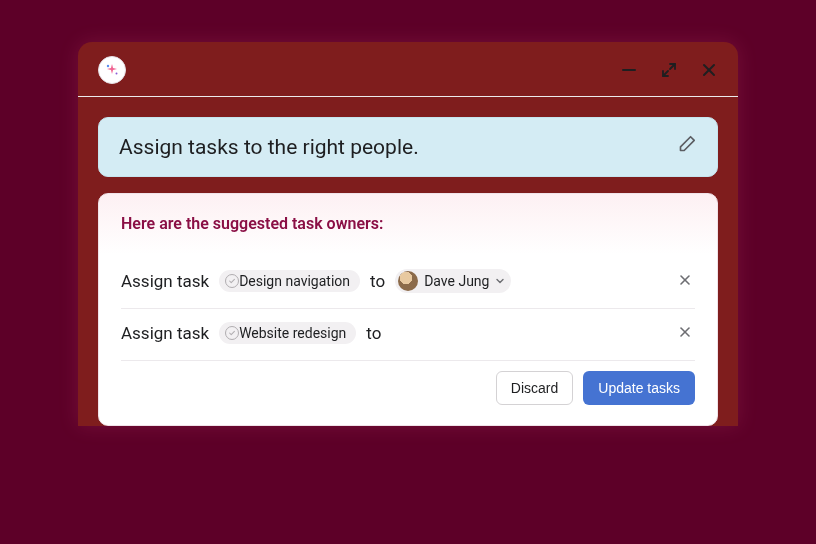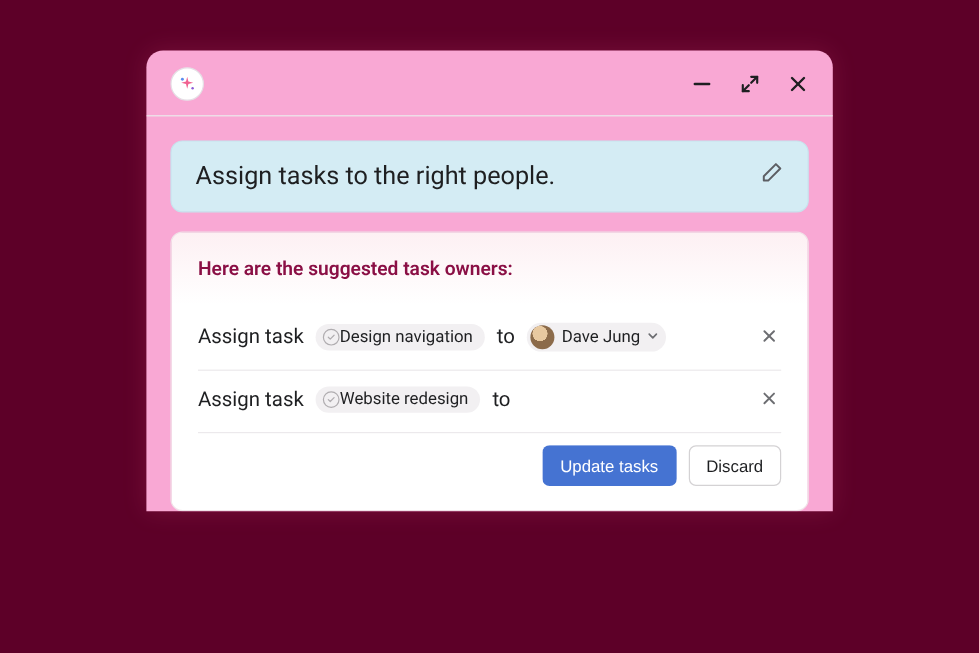--- a/index.html
+++ b/index.html
@@ -8,22 +8,22 @@
       height: 544px;
       background: #5d0028;
       font-family: -apple-system, BlinkMacSystemFont, "Segoe UI", Roboto, sans-serif;
       display: flex;
       align-items: flex-start;
       justify-content: center;
       padding-top: 42px;
       overflow: hidden;
     }
     .dialog {
-      width: 572px;
-      background: #f9a8d4;
+      width: 660px;
+      background: #7f1d1d;
       border-radius: 14px 14px 0 0;
       box-shadow: 0 0 20px rgba(255,100,150,0.15);
       overflow: hidden;
     }
     .titlebar {
       display: flex;
       align-items: center;
       justify-content: space-between;
       padding: 14px 20px 12px 20px;
       border-bottom: 1px solid #eceaec;
@@ -216,19 +216,19 @@
         <span class="row-label">to</span>
         <span class="row-close">
           <svg width="12" height="12" viewBox="0 0 12 12" stroke="#6d6e72" stroke-width="1.6" stroke-linecap="round">
               <line x1="2" y1="2" x2="10" y2="10"></line>
               <line x1="10" y1="2" x2="2" y2="10"></line>
             </svg>
         </span>
       </div>
 
       <div class="footer">
+        <button class="btn btn-secondary">Discard</button>
         <button class="btn btn-primary">Update tasks</button>
-        <button class="btn btn-secondary">Discard</button>
       </div>
     </div>
 
   </div>
 </div>
 
 </body></html>

